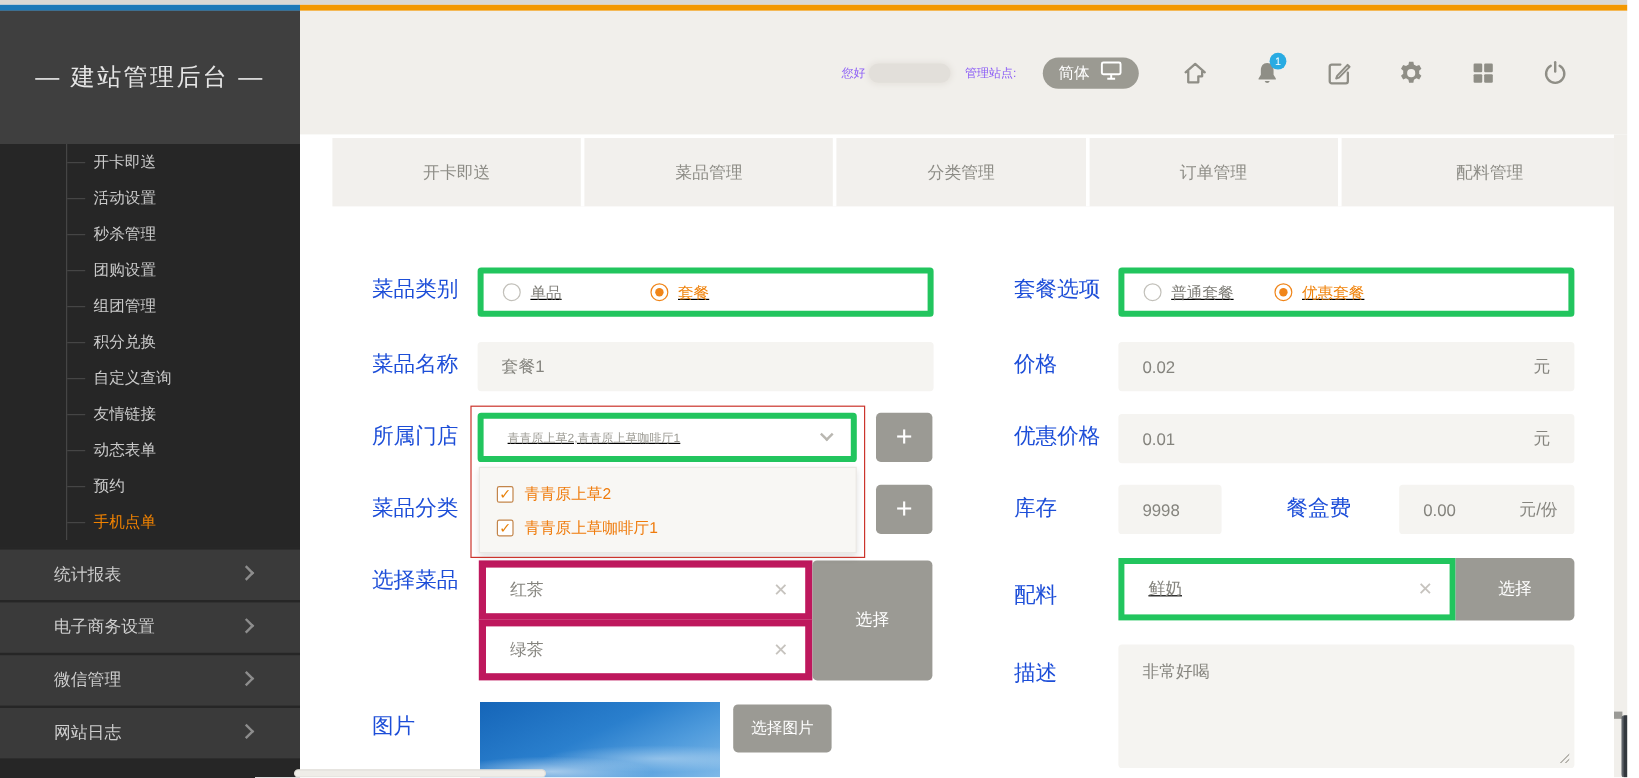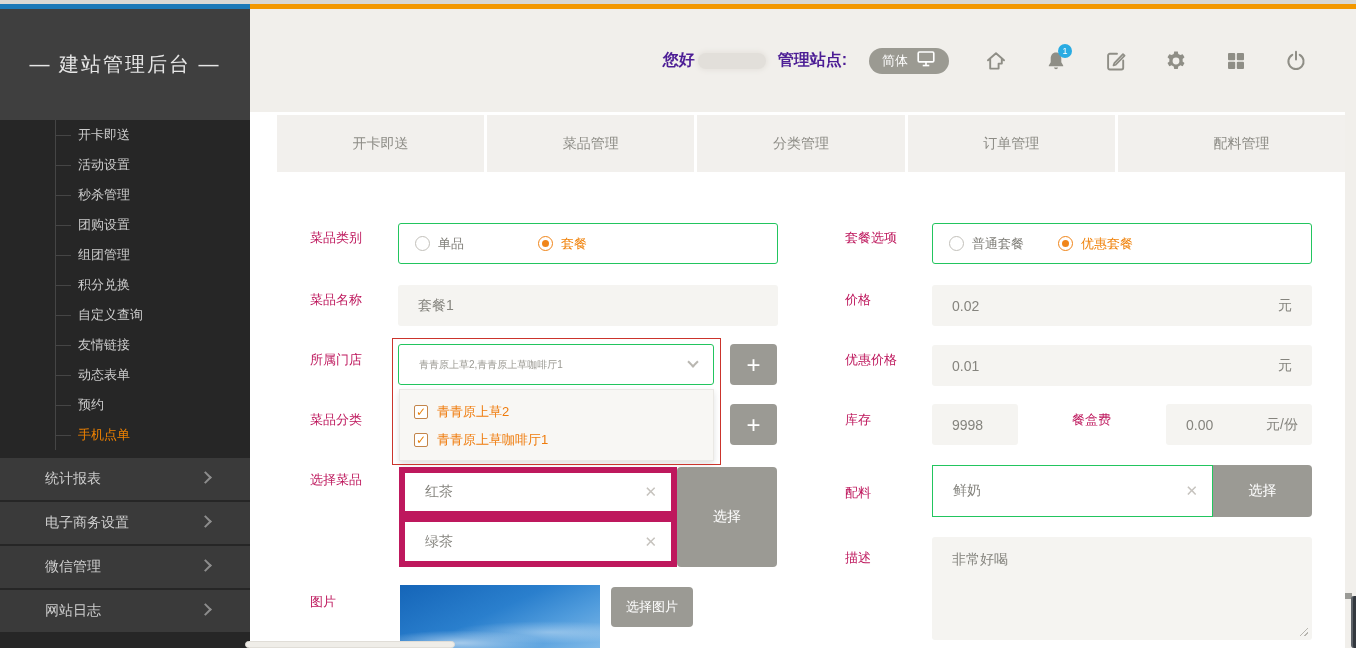--- a/index.html
+++ b/index.html
@@ -23,42 +23,42 @@
   .sb-menu li.active { color:#f08200; }
   .sb-sections { background:#3a3a3a; }
   .sb-section { position:relative; height:44px; border-top:2px solid #262626; display:flex; align-items:center;
     padding-left:45px; color:#cecece; font-size:14px; cursor:pointer; }
   .chev-right { position:absolute; right:40px; top:50%; width:9px; height:9px; margin-top:-6px;
     border-right:2px solid #8d8d8d; border-top:2px solid #8d8d8d; transform:rotate(45deg); }
 
   
   .main-header { position:absolute; left:250px; top:9px; width:1116px; height:103px; background:#f1efeb; }
   .hdr-row { position:absolute; right:58px; top:0; height:103px; display:flex; align-items:center; }
-  .hdr-text { font-size:16px; color:#4c1d95;font-weight:bold; }
+  .hdr-text { font-size:10px; color:#8b5cf6; }
   .redacted-pill { width:68px; height:16px; border-radius:8px; background:#e2dfda; margin:0 12px 0 3px;
     box-shadow:0 0 4px 2px #e7e4df; }
   .site-label { margin-right:22px; }
   .lang-pill { display:flex; align-items:center; gap:8px; height:26px; padding:0 13px; border-radius:14px;
     background:#9b9a92; color:#fff; font-size:13px; cursor:pointer; }
   .hicon { width:24px; height:24px; margin-left:36px; position:relative; cursor:pointer; flex:none; }
   .hicon svg { width:24px; height:24px; display:block; }
   .hicon.first { margin-left:35px; }
   .badge { position:absolute; top:-5px; right:-4px; min-width:14px; height:14px; border-radius:8px;
     background:#29abe2; color:#fff; font-size:9px; line-height:14px; text-align:center; padding:0 3px; }
 
   
   .tabs { position:absolute; left:277px; top:115px; width:1068px; height:57px; background:#f2f0ed; display:flex; }
   .tab { flex:1; display:flex; align-items:center; justify-content:center; font-size:14px; color:#8d8c86;
     border-right:3px solid #fff; cursor:pointer; }
   .tab:last-child { border-right:none;padding-left:20px; }
   .right-gutter { position:absolute; left:1345px; top:112px; width:21px; height:536px; background:#f1efeb; }
 
   
-  .flabel { position:absolute; font-size:13px; color:#be185d; white-space:nowrap; }
-  .fbox-white { position:absolute; background:#fff; border:1px solid #22c55e; border-radius:3px; }
+  .flabel { position:absolute; font-size:18px; color:#1d4ed8; white-space:nowrap; }
+  .fbox-white { position:absolute; background:#fff; border:5px solid #22c55e; border-radius:3px;text-decoration:underline; }
   .fbox-gray  { position:absolute; background:#f5f4f1; border:none; border-radius:3px; font-size:14px;
     color:#85847e; padding:0 20px; outline:none; font-family:inherit; }
   input.fbox-gray { line-height:normal; }
   .radio-row { display:flex; align-items:center; height:100%; padding-left:16px; gap:0; }
   .radio { width:15px; height:15px; border-radius:50%; border:1px solid #c2c0ba; background:#fff; position:relative; flex:none; cursor:pointer; }
   .radio.sel { border-color:#f08519; }
   .radio.sel::after { content:""; position:absolute; inset:3px; border-radius:50%; background:#f08519; }
   .radio-lbl { font-size:13px; color:#7f7e78; margin-left:8px; cursor:pointer; }
   .radio-lbl.sel { color:#f0830c; }
   .unit { position:absolute; right:20px; top:0; height:100%; display:flex; align-items:center;

